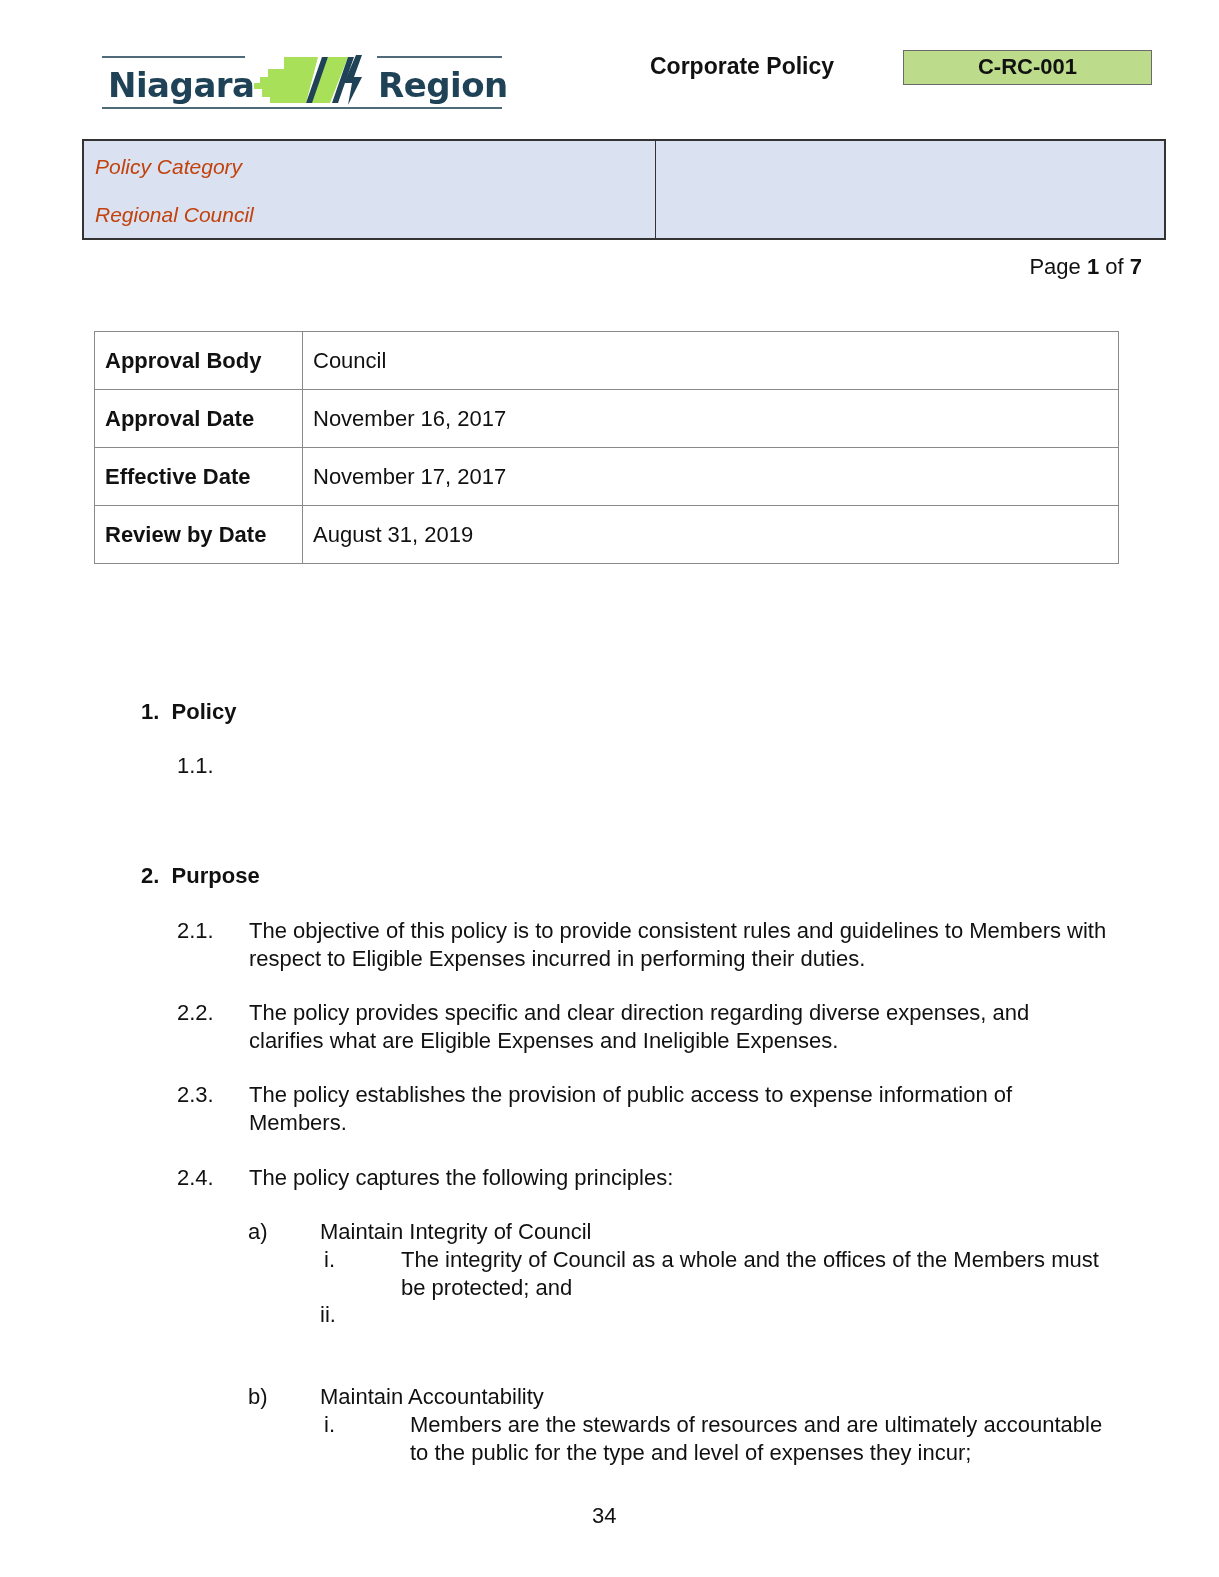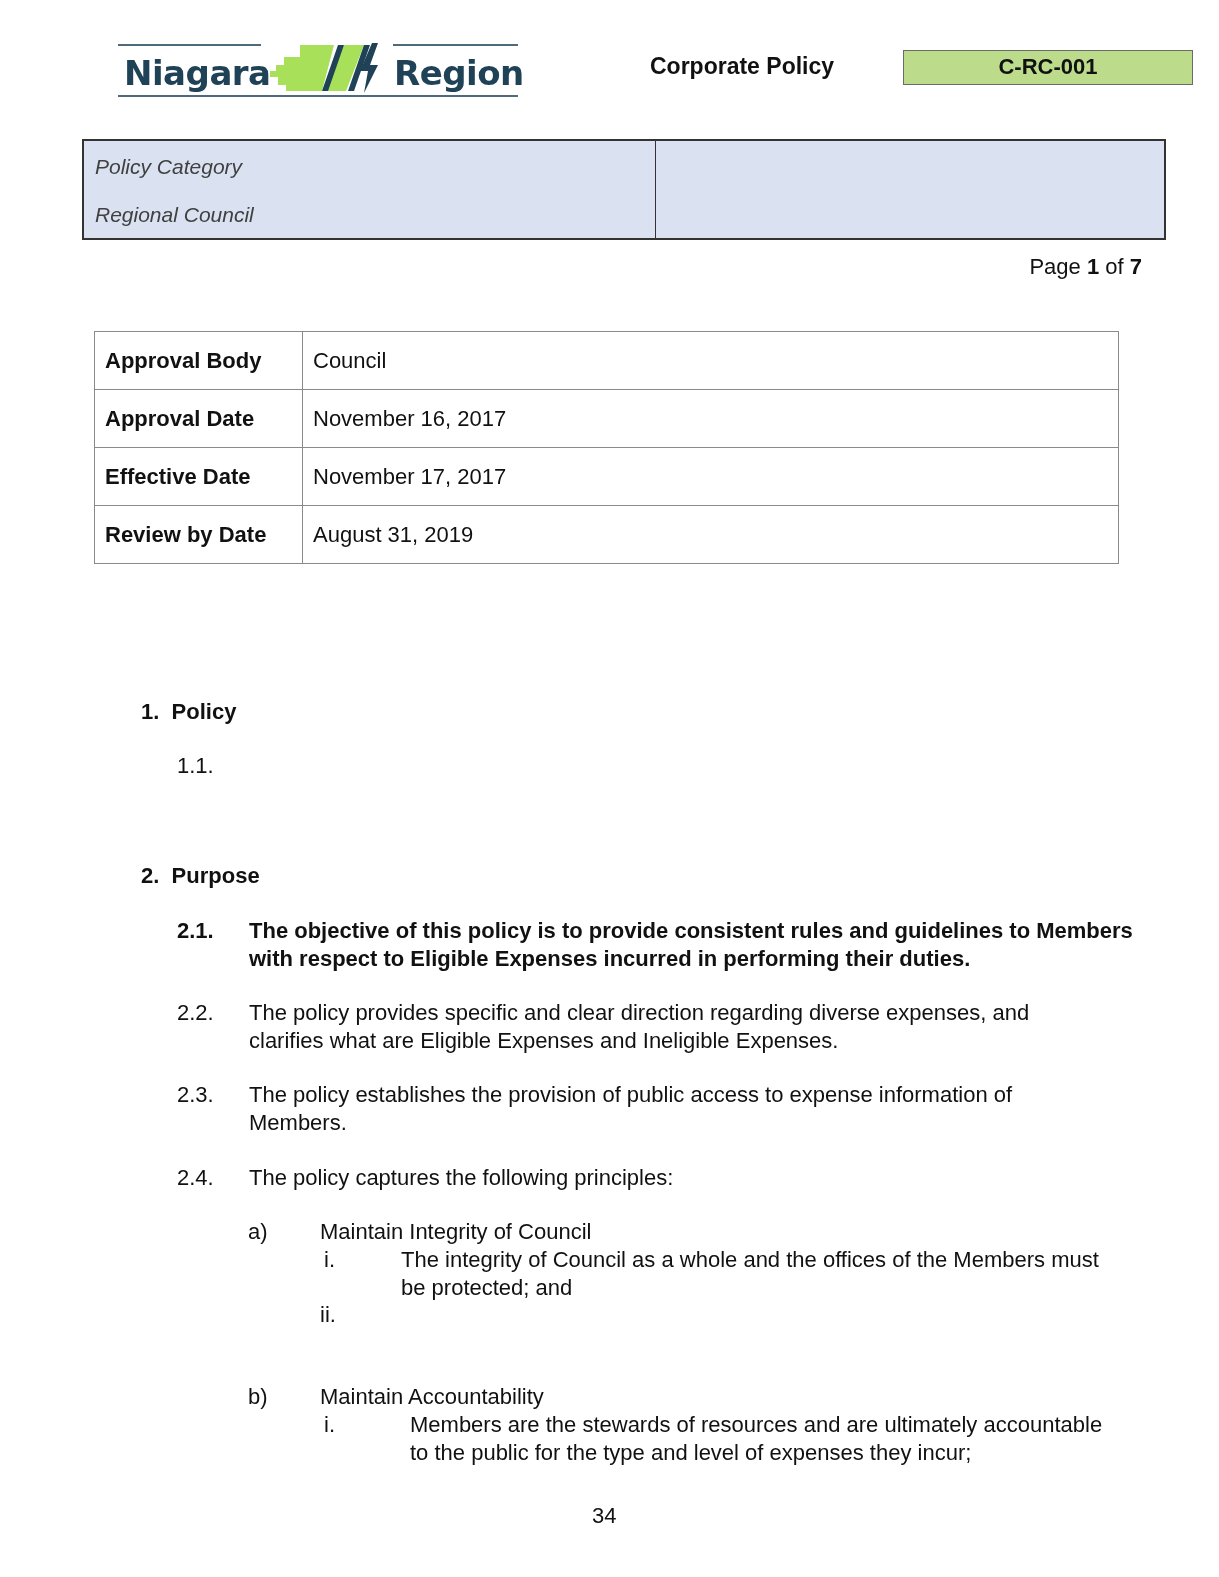--- a/index.html
+++ b/index.html
@@ -1,34 +1,34 @@
 <!DOCTYPE html>
 <html><head>
 <meta charset="utf-8">
 <style>
   html, body { margin: 0; padding: 0; background: #ffffff; }
   body { width: 1219px; height: 1577px; position: relative; overflow: hidden;
          font-family: "Liberation Sans", sans-serif; color: #111; }
   .abs { position: absolute; }
 
   
-  .logo { left: 102px; top: 44px; width: 400px; height: 56px; margin-left: 16px; }
+  .logo { left: 102px; top: 56px; width: 400px; height: 56px; }
   .logo .rule { position: absolute; left: 0; height: 2px; background: #4f6b7a; }
   .logo .word { position: absolute; top: 9px; font-weight: bold; font-size: 34px; color: #1f4257;
                 font-family: "DejaVu Sans", sans-serif; letter-spacing: -0.5px; }
 
   .corp-title { left: 650px; top: 53px; font-size: 23px; font-weight: bold; }
-  .code-box { left: 903px; top: 50px; width: 290px; height: 35px; background: #bcdc8c;
+  .code-box { left: 903px; top: 50px; width: 249px; height: 35px; background: #bcdc8c;
               border: 1.5px solid #6a6a6a; box-sizing: border-box; text-align: center;
               font-size: 22px; font-weight: bold; line-height: 32px; }
 
   
   .cat-table { left: 82px; top: 139px; width: 1084px; height: 101px; background: #dae1f0;
                border: 2px solid #333; box-sizing: border-box; display: flex; }
-  .cat-col { flex: 0 0 auto; position: relative; font-style: italic; font-size: 21px; color: #404040; }
+  .cat-col { flex: 0 0 auto; position: relative; font-style: italic; font-size: 21px; color: #c2410c; }
   .cat-col.left { width: 571px; border-right: 1.5px solid #333; }
   .cat-col.right { flex: 1; }
   .cat-col .l1 { position: absolute; left: 11px; top: 14px; }
   .cat-col .l2 { position: absolute; left: 11px; top: 62px; }
 
   .page-num { right: 77px; top: 254px; font-size: 22px; }
 
   
   .meta-table { left: 94px; top: 331px; width: 1025px; border-collapse: collapse; font-size: 22px; }
   .meta-table td { border: 1.5px solid #8a8a8a; vertical-align: middle; padding: 0 10px; }
@@ -103,21 +103,21 @@
 </div>
 <div class="abs para" style="left:177px; top:752px; width:900px; height:90px;">
   <span class="num" style="left:0;">1.1.</span>
 </div>
 
 <div class="abs sec-h" style="left:141px; top:863px;">
   <span>2.</span>&nbsp;
   <span>Purpose</span>
 </div>
 
-<div class="abs para" style="left:177px; top:917px; width:960px; height:60px;font-weight:bold;">
+<div class="abs para" style="left:177px; top:917px; width:960px; height:60px;">
   <span class="num" style="left:0;">2.1.</span>
   <span class="txt" style="left:72px; width:890px;">The objective of this policy is to provide consistent rules and guidelines to Members with respect to Eligible Expenses incurred in performing their duties.</span>
 </div>
 <div class="abs para" style="left:177px; top:999px; width:960px; height:60px;">
   <span class="num" style="left:0;">2.2.</span>
   <span class="txt" style="left:72px; width:860px;">The policy provides specific and clear direction regarding diverse expenses, and clarifies what are Eligible Expenses and Ineligible Expenses.</span>
 </div>
 <div class="abs para" style="left:177px; top:1081px; width:960px; height:60px;">
   <span class="num" style="left:0;">2.3.</span>
   <span class="txt" style="left:72px; width:840px;">The policy establishes the provision of public access to expense information of Members.</span>

